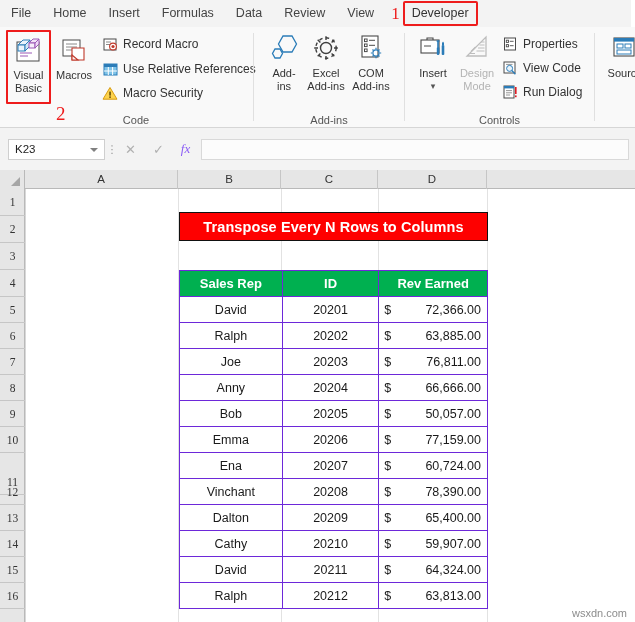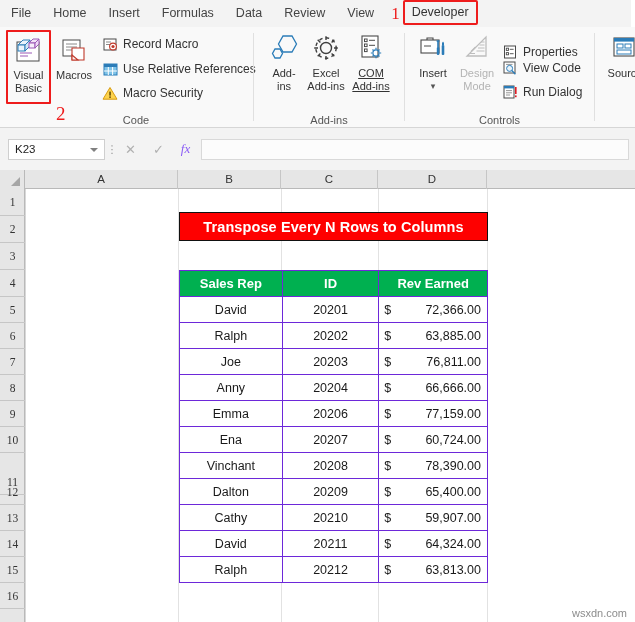--- a/index.html
+++ b/index.html
@@ -10,21 +10,21 @@
     background: #ffffff;
     font-family: "Liberation Sans", sans-serif;
     -webkit-font-smoothing: antialiased;
   }
   #app { position: relative; width: 635px; height: 622px; background:#fff; }
 
   
   .tabbar {
     position: absolute; left:0; top:0; width:631px; height:27px;
     background:#f3f3f3;
-    display:flex; align-items:flex-start;
+    display:flex; align-items:center;
   }
   .tab {
     font-size: 12.5px; color:#444; padding: 0 11px; line-height:27px;
     white-space:nowrap;
   }
   .tab.active {
     color:#333; background:#f3f3f3;
     border:2px solid #ee1c1c; border-radius:2px;
     line-height: 21px; height:25px; padding:0 7px; margin-left:2px;
   }
@@ -272,21 +272,21 @@
                        M6.7 6.7 L9.4 9.4 M20.6 20.6 L23.3 23.3
                        M23.3 6.7 L20.6 9.4 M9.4 20.6 L6.7 23.3"></path>
               <circle cx="15" cy="15" r="10.2" stroke-dasharray="3.4 3.4"></circle>
             </g>
           </svg>
         </div>
         <div class="btx">Excel</div>
         <div>Add-ins</div>
       </div>
 
-      <div class="bigbtn" style="left:93px;text-decoration:underline;">
+      <div class="bigbtn" style="left:93px;">
         <div class="bic">
           <svg width="30" height="30" viewBox="0 0 30 30">
             <rect x="6" y="3" width="16" height="21" fill="#fff" stroke="#4a4a4a" stroke-width="1.1"></rect>
             <rect x="8.5" y="6" width="2.6" height="2.6" fill="none" stroke="#4a4a4a" stroke-width="1"></rect>
             <rect x="8.5" y="11" width="2.6" height="2.6" fill="none" stroke="#4a4a4a" stroke-width="1"></rect>
             <rect x="8.5" y="16" width="2.6" height="2.6" fill="none" stroke="#4a4a4a" stroke-width="1"></rect>
             <line x1="13" y1="7.3" x2="19" y2="7.3" stroke="#4a4a4a" stroke-width="1"></line>
             <line x1="13" y1="12.3" x2="19" y2="12.3" stroke="#4a4a4a" stroke-width="1"></line>
             <g fill="none" stroke="#2b7cb8" stroke-width="1.2">
               <circle cx="20" cy="20" r="3.1"></circle>
@@ -328,21 +328,21 @@
           <svg width="30" height="28" viewBox="0 0 30 28">
             <path d="M5 22 L24 22 L24 3 Z" fill="none" stroke="#bdbdbd" stroke-width="1.3"></path>
             <path d="M7.5 19.5 L13 19.5 M9 17.5 L13.5 13" stroke="#bdbdbd" stroke-width="1.1"></path>
             <path d="M19 8 L22.5 8 M17.5 11 L22.5 11 M16 14 L22.5 14 M14.5 17 L22.5 17" stroke="#bdbdbd" stroke-width="1"></path>
           </svg>
         </div>
         <div class="btx">Design</div>
         <div>Mode</div>
       </div>
 
-      <div class="smallrow" style="left:97px; top:9px;margin-top:8px;">
+      <div class="smallrow" style="left:97px; top:9px;">
         <span class="sic">
           <svg width="14" height="14" viewBox="0 0 14 14">
             <rect x="1.5" y="1" width="11" height="12" fill="#fff" stroke="#4a4a4a" stroke-width="1"></rect>
             <rect x="3.3" y="3.2" width="2.2" height="2.2" fill="none" stroke="#4a4a4a" stroke-width="0.9"></rect>
             <rect x="3.3" y="7.6" width="2.2" height="2.2" fill="none" stroke="#4a4a4a" stroke-width="0.9"></rect>
             <line x1="6.8" y1="4.3" x2="10.6" y2="4.3" stroke="#4a4a4a" stroke-width="0.9"></line>
             <line x1="6.8" y1="8.7" x2="10.6" y2="8.7" stroke="#4a4a4a" stroke-width="0.9"></line>
           </svg>
         </span>
         <span>Properties</span>
@@ -487,20 +487,28 @@
         </tr>
         <tr>
           <td>Anny</td>
           <td>20204</td>
           <td class="cell-money">
             <span class="dol">$</span>
             <span class="amt">66,666.00</span>
           </td>
         </tr>
         <tr>
+          <td>Bob</td>
+          <td>20205</td>
+          <td class="cell-money">
+            <span class="dol">$</span>
+            <span class="amt">50,057.00</span>
+          </td>
+        </tr>
+        <tr>
           <td>Emma</td>
           <td>20206</td>
           <td class="cell-money">
             <span class="dol">$</span>
             <span class="amt">77,159.00</span>
           </td>
         </tr>
         <tr>
           <td>Ena</td>
           <td>20207</td>

